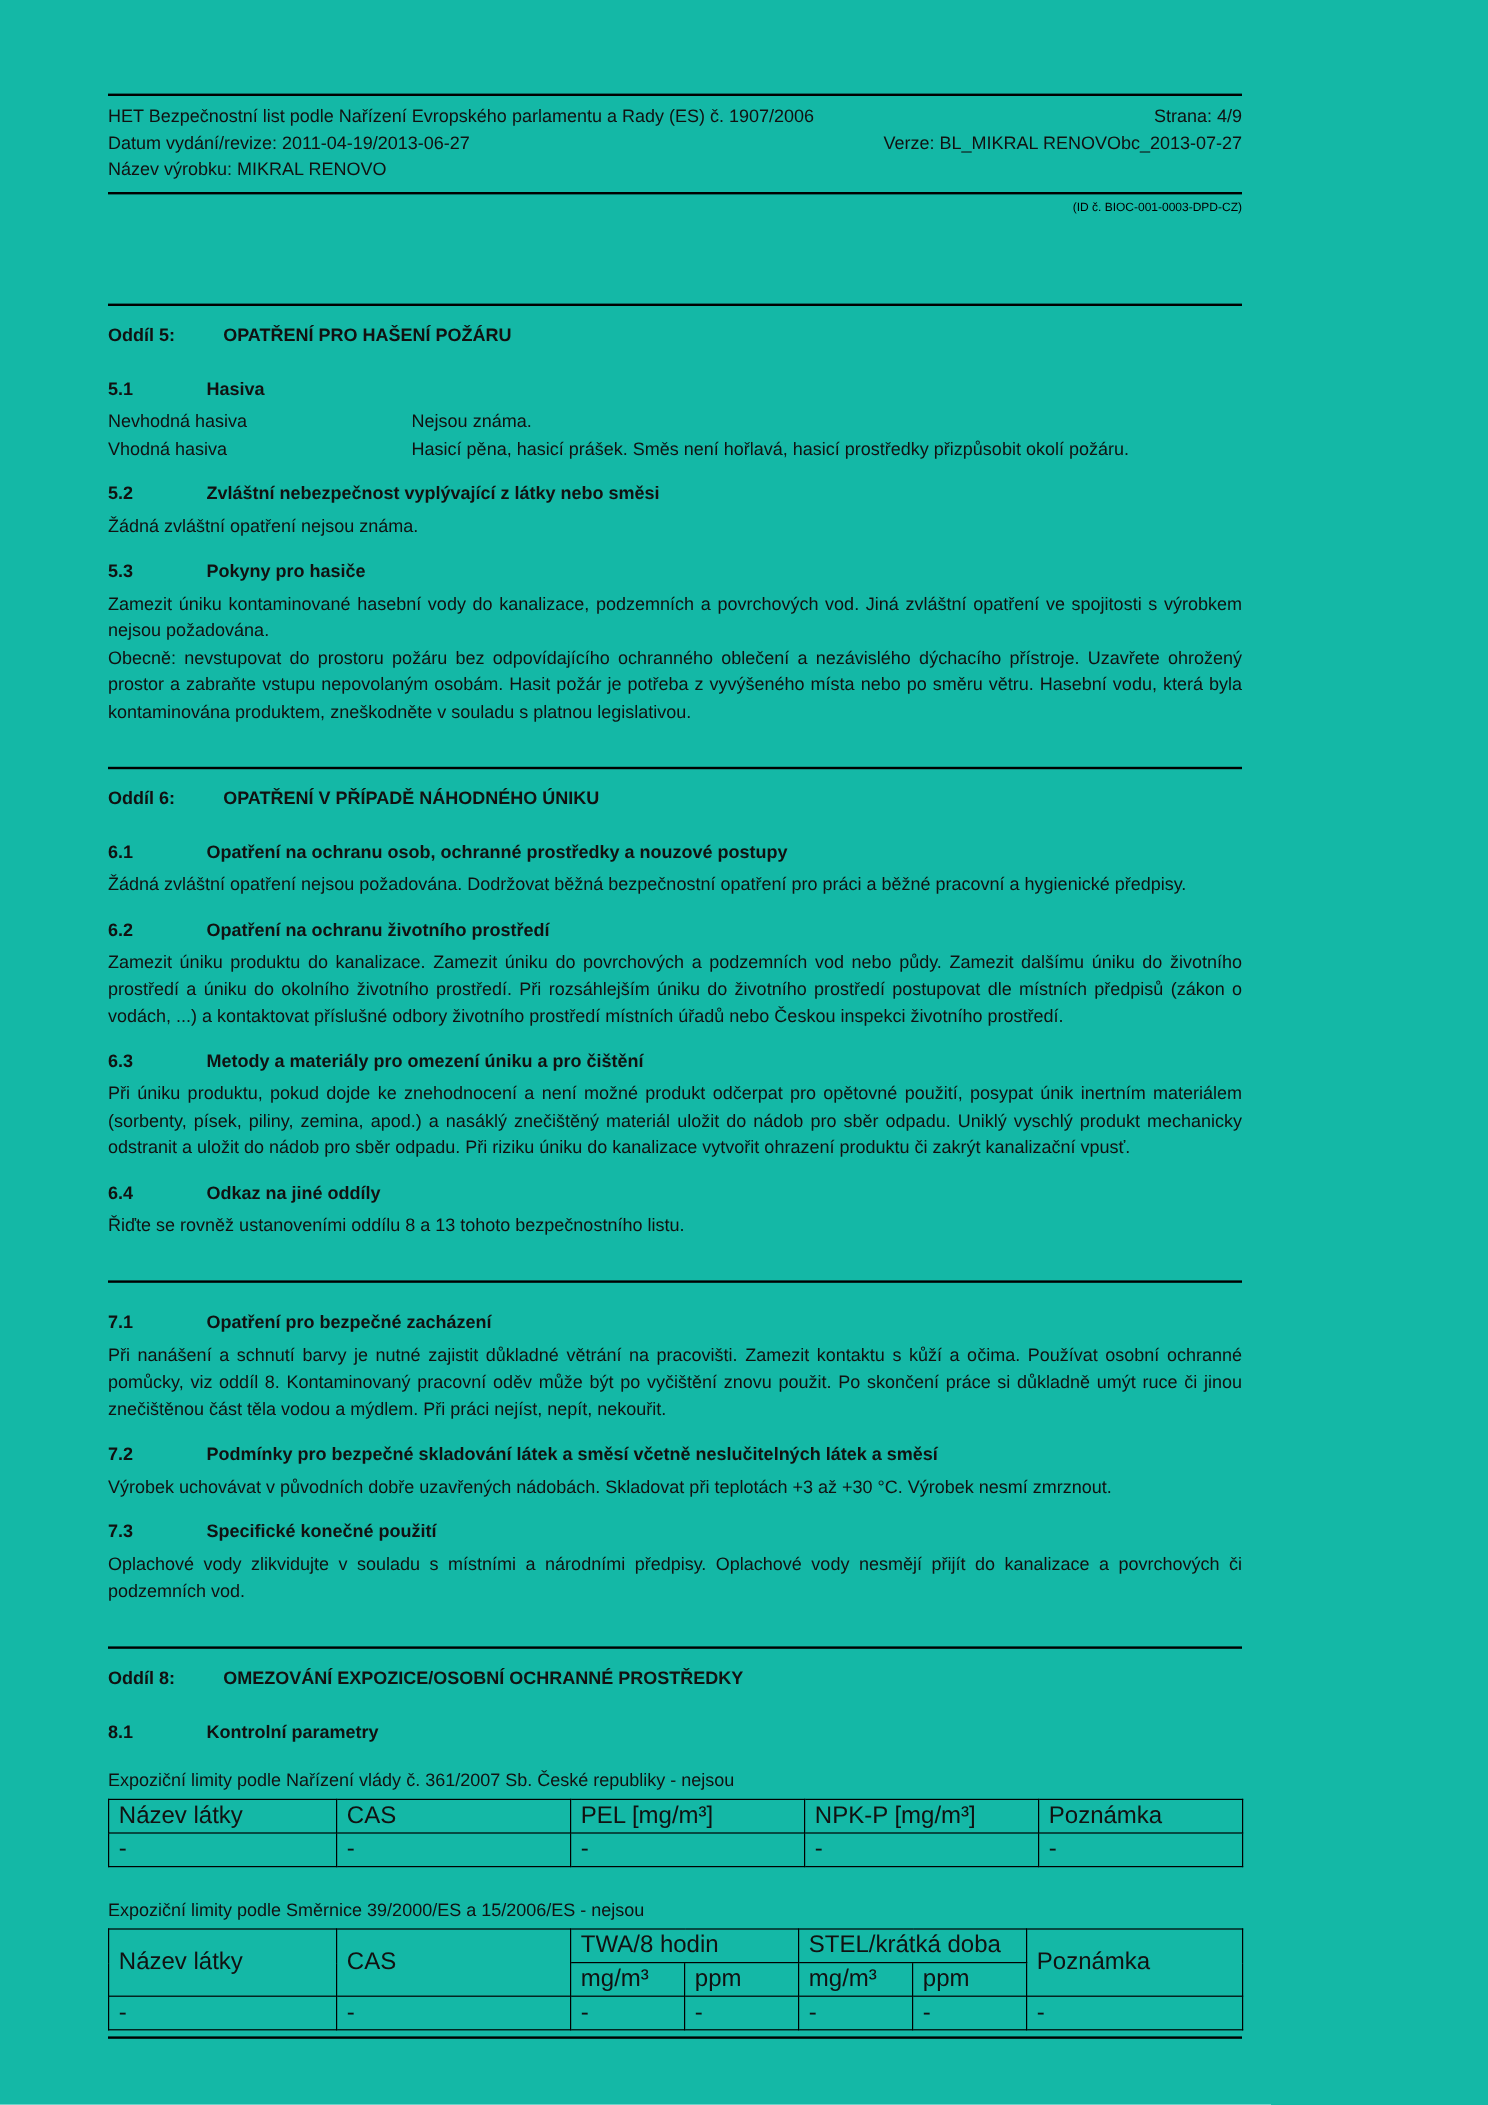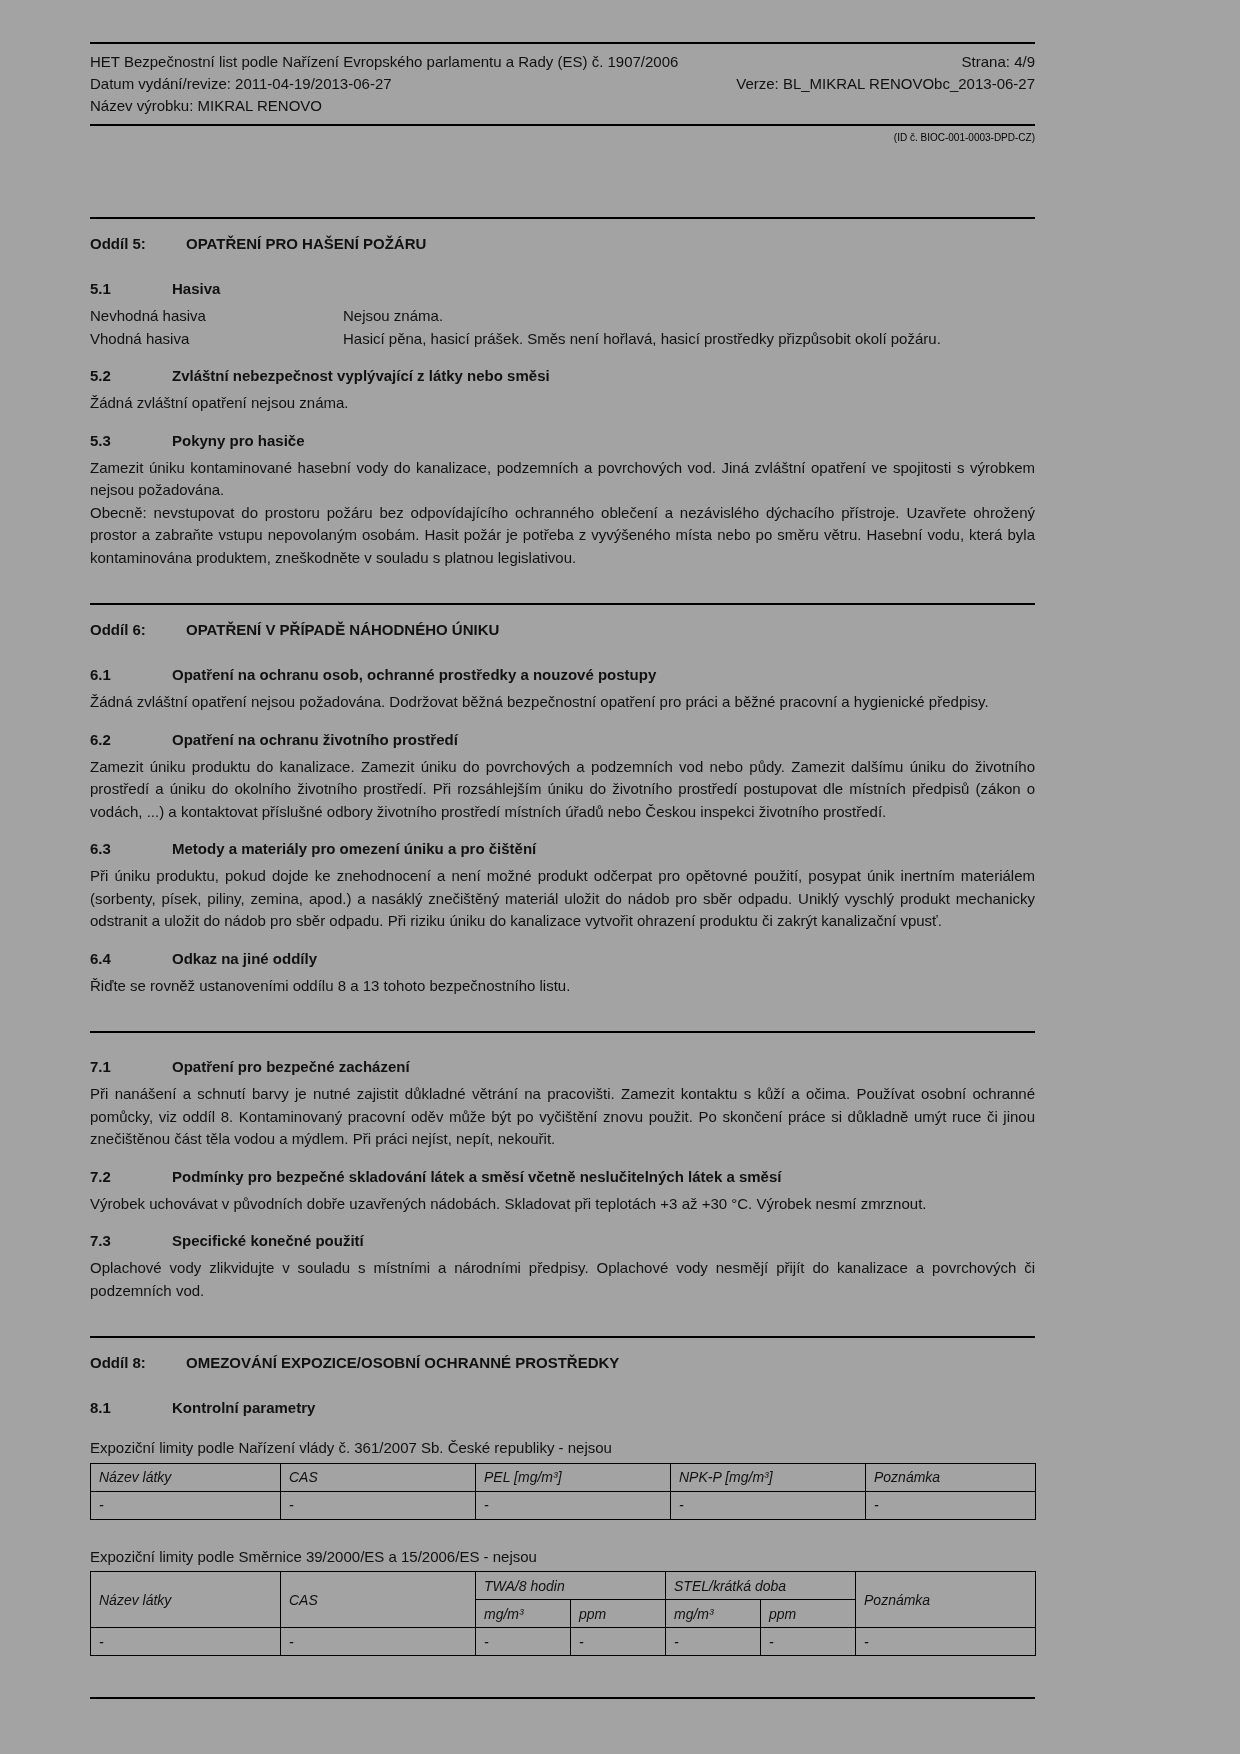--- a/index.html
+++ b/index.html
@@ -5,23 +5,23 @@
   * { margin: 0; padding: 0; box-sizing: border-box; }
   html, body { background: #ffffff; }
   body {
     width: 1240px; height: 1754px;
     font-family: "Liberation Sans", sans-serif;
     font-size: 15px; color: #111;
   }
   .page {
     position: relative;
     width: 1240px; height: 1754px;
-    padding: 42px 205px 0 90px;
+    padding: 78px 205px 0 90px;
     overflow: hidden;
-    background: #a3a3a3;
+    background: #14b8a6;
   }
   .rule { border: none; border-top: 2px solid #000; height: 0; }
   .header-block { padding: 7px 0 7px; }
   .header-row { display: flex; justify-content: space-between; line-height: 22px; }
   .id-note { text-align: right; font-size: 10px; margin-top: 6px; color: #000; }
 
   .sec-rule { border-top: 2.5px solid #000; margin-top: 34px; }
   .sec-rule.first { margin-top: 74px; }
   .sec-title { display: flex; font-weight: bold; margin-top: 14px; line-height: 22px; gap: 14px; }
   .sec-label { width: 82px; flex: none; }
@@ -36,42 +36,41 @@
   .kv-value { flex: 1; }
 
   .tbl-intro { line-height: 22.5px; margin-top: 18px; }
   .tbl-intro.second { margin-top: 26px; }
 
   table.limits { border-collapse: collapse; width: 100%; table-layout: fixed; margin-top: 3px; }
   table.limits td {
     border: 1px solid #000;
     padding: 2px 8px;
     height: 28px;
-    font-size: 14px;
+    font-size: 20px;
     vertical-align: middle;
     text-align: left;
     overflow: hidden;
-    font-style: italic;
   }
   .footer-rule { position: absolute; left: 90px; right: 205px; bottom: 55px; border-top: 2.5px solid #000; }
 </style>
 </head>
 <body>
 
 <div class="page">
 
   <div class="rule"></div>
   <div class="header-block">
     <div class="header-row">
       <span>HET Bezpečnostní list podle Nařízení Evropského parlamentu a Rady (ES) č. 1907/2006</span>
       <span>Strana: 4/9</span>
     </div>
     <div class="header-row">
       <span>Datum vydání/revize: 2011-04-19/2013-06-27</span>
-      <span>Verze: BL_MIKRAL RENOVObc_2013-06-27</span>
+      <span>Verze: BL_MIKRAL RENOVObc_2013-07-27</span>
     </div>
     <div class="header-row">
       <span>Název výrobku: MIKRAL RENOVO</span>
     </div>
   </div>
   <div class="rule"></div>
   <div class="id-note">(ID č. BIOC-001-0003-DPD-CZ)</div>
 
   <section>
     <div class="sec-rule first"></div>

